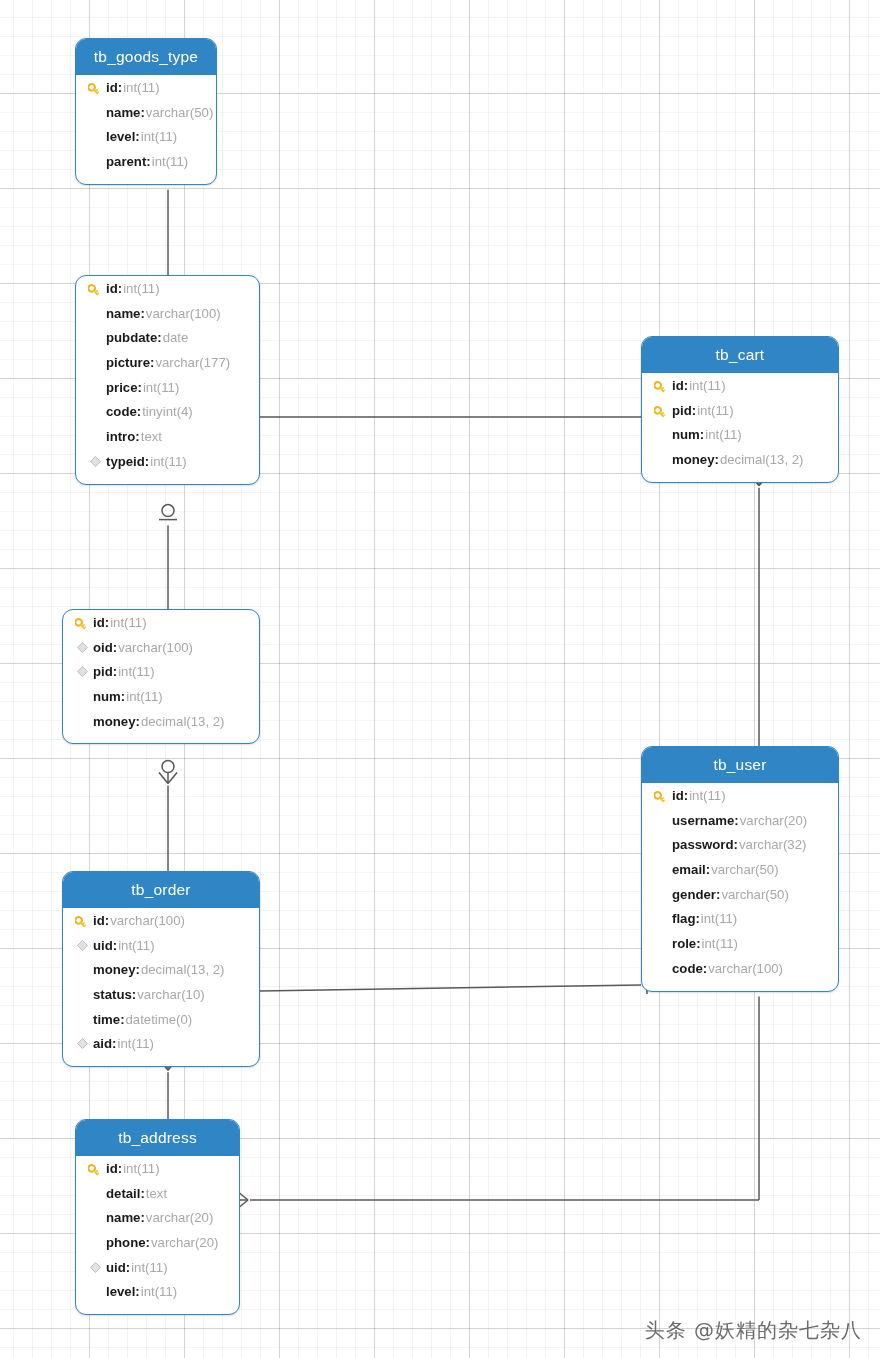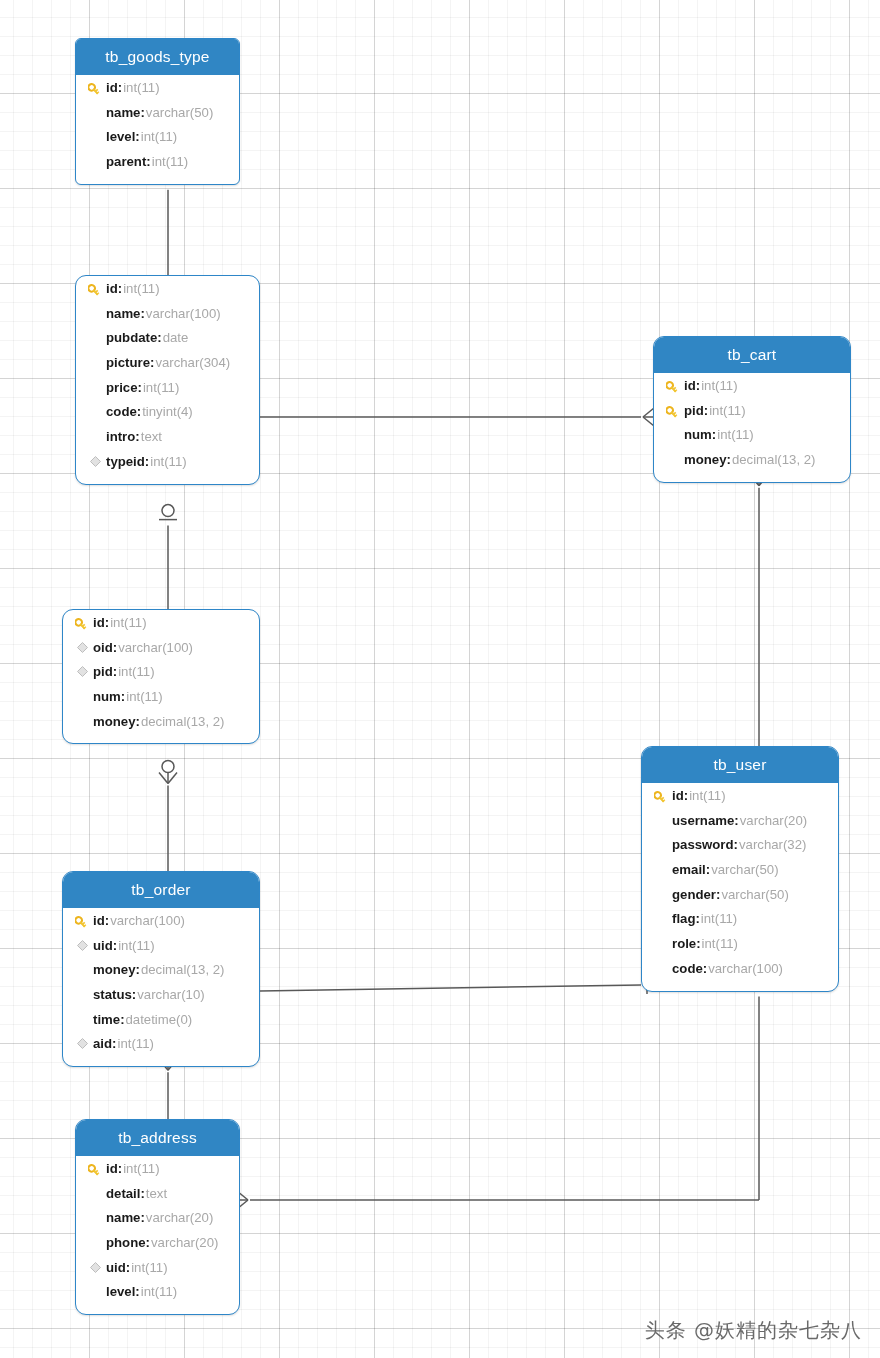--- a/index.html
+++ b/index.html
@@ -121,21 +121,21 @@
     <line x1="759" y1="1200" x2="759" y2="996.6" stroke="#585858" stroke-width="1.5"></line>
     <line x1="248" y1="1200" x2="237" y2="1200" stroke="#585858" stroke-width="1.5"></line>
     <line x1="248" y1="1200" x2="237" y2="1209" stroke="#585858" stroke-width="1.5"></line>
     <line x1="248" y1="1200" x2="237" y2="1191" stroke="#585858" stroke-width="1.5"></line>
     <circle cx="231" cy="1200" r="6" fill="#fff" stroke="#585858" stroke-width="1.5"></circle>
     <line x1="768" y1="989.6" x2="750" y2="989.6" stroke="#585858" stroke-width="1.5"></line>
     <line x1="768" y1="982.6" x2="750" y2="982.6" stroke="#585858" stroke-width="1.5"></line>
   </svg>
 
 <div id="tables-layer">
-    <div class="entity" style="left: 75px; top: 38px; width: 165px; border-radius: 6px;">
+    <div class="entity" style="left: 75px; top: 38px; width: 142px;">
       <div class="entity-header">tb_goods_type</div>
       <div class="entity-body">
         <div class="field">
           <span class="marker">
             <svg width="15" height="15" viewBox="0 0 16 16">
               <g transform="rotate(-42 8 8)">
                 <circle cx="5.1" cy="5.1" r="3.5" fill="none" stroke="#edb51f" stroke-width="2.3"></circle>
                 <rect x="4.3" y="7.4" width="1.9" height="7.2" fill="#f2c531"></rect>
                 <rect x="4.3" y="10.2" width="4.2" height="1.7" fill="#f2c531"></rect>
                 <rect x="4.3" y="12.9" width="3.3" height="1.6" fill="#f2c531"></rect>
@@ -192,21 +192,21 @@
         <div class="field">
           <span class="marker"></span>
           <span class="fname">pubdate</span>
           <span class="colon">:</span>
           <span class="ftype">date</span>
         </div>
         <div class="field">
           <span class="marker"></span>
           <span class="fname">picture</span>
           <span class="colon">:</span>
-          <span class="ftype">varchar(304)</span>
+          <span class="ftype">varchar(177)</span>
         </div>
         <div class="field">
           <span class="marker"></span>
           <span class="fname">price</span>
           <span class="colon">:</span>
           <span class="ftype">int(11)</span>
         </div>
         <div class="field">
           <span class="marker"></span>
           <span class="fname">code</span>
@@ -224,21 +224,21 @@
             <svg width="13" height="13" viewBox="0 0 14 14">
               <rect x="3.2" y="3.2" width="7.6" height="7.6" transform="rotate(45 7 7)" fill="#e2e2e2" stroke="#bdbdbd" stroke-width="1"></rect>
             </svg>
           </span>
           <span class="fname">typeid</span>
           <span class="colon">:</span>
           <span class="ftype">int(11)</span>
         </div>
       </div>
     </div>
-    <div class="entity" style="left: 641px; top: 336px; width: 198px; margin-left: 12px;">
+    <div class="entity" style="left: 641px; top: 336px; width: 198px;">
       <div class="entity-header">tb_cart</div>
       <div class="entity-body">
         <div class="field">
           <span class="marker">
             <svg width="15" height="15" viewBox="0 0 16 16">
               <g transform="rotate(-42 8 8)">
                 <circle cx="5.1" cy="5.1" r="3.5" fill="none" stroke="#edb51f" stroke-width="2.3"></circle>
                 <rect x="4.3" y="7.4" width="1.9" height="7.2" fill="#f2c531"></rect>
                 <rect x="4.3" y="10.2" width="4.2" height="1.7" fill="#f2c531"></rect>
                 <rect x="4.3" y="12.9" width="3.3" height="1.6" fill="#f2c531"></rect>

